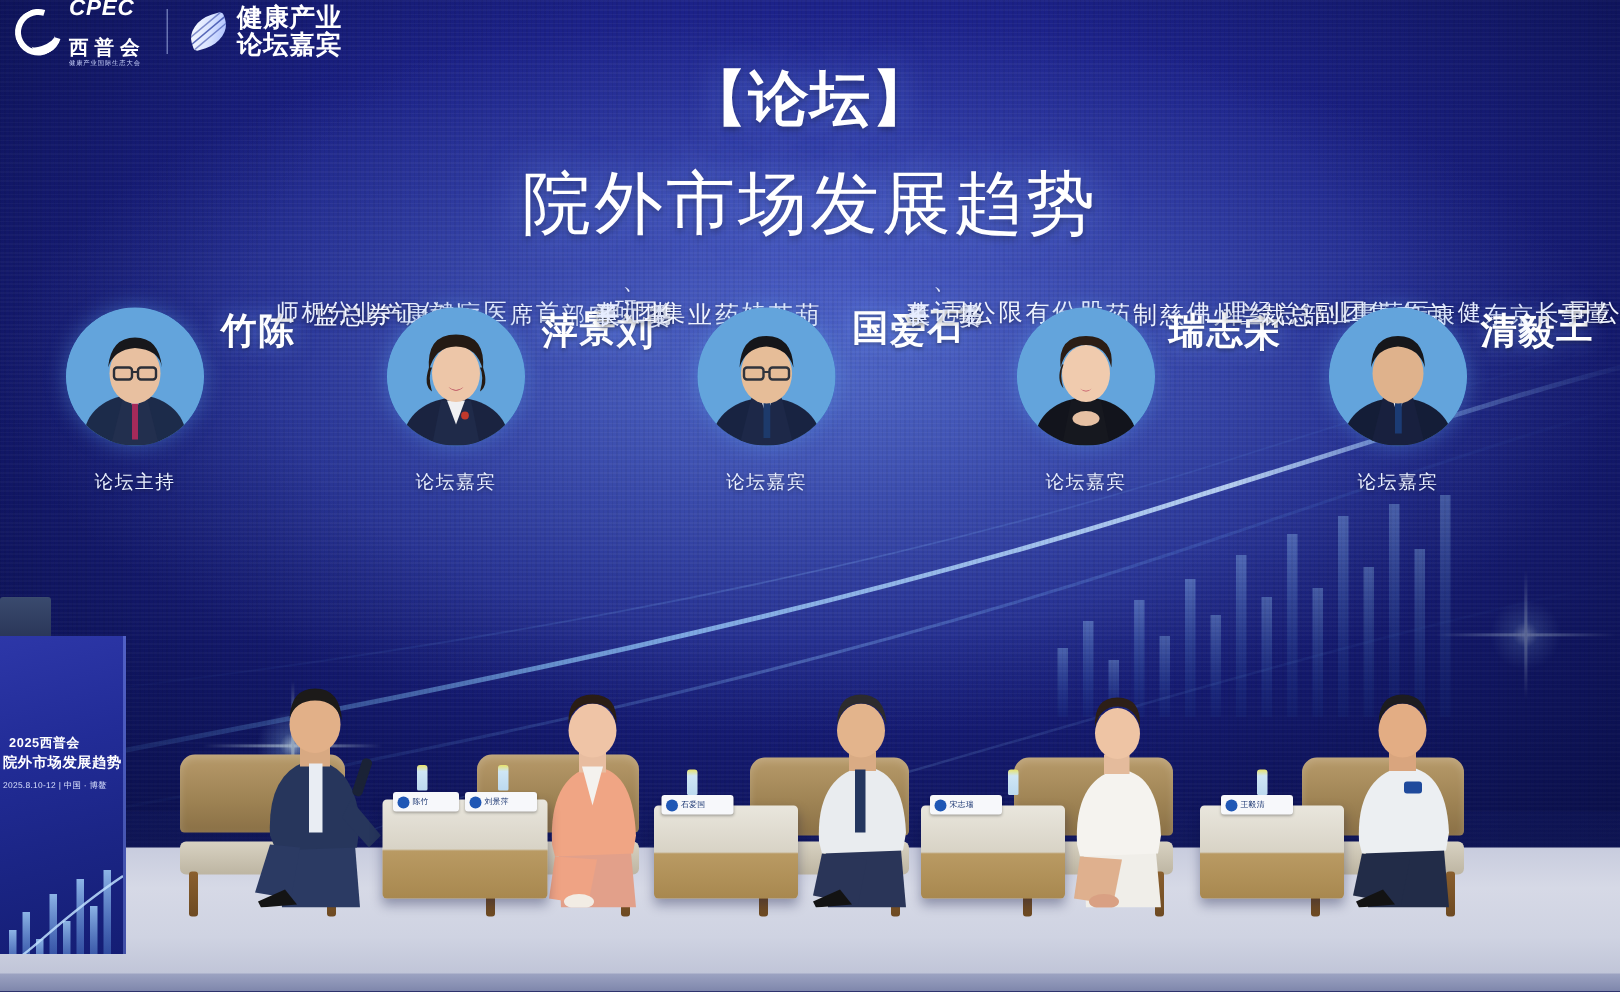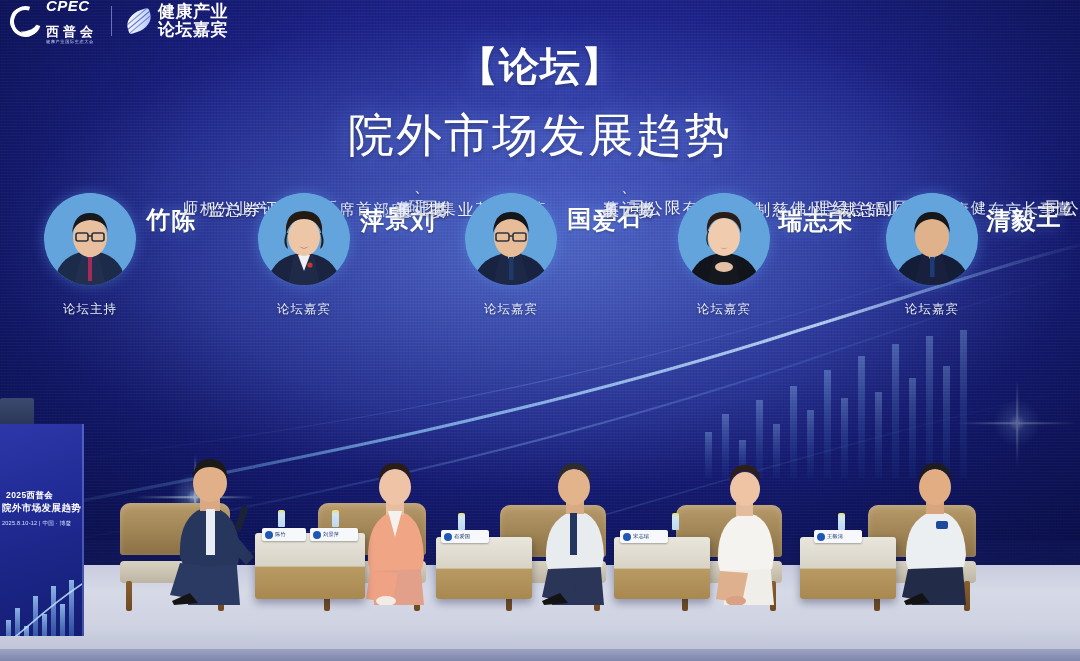--- a/index.html
+++ b/index.html
@@ -103,21 +103,21 @@
     letter-spacing: 2px; line-height: 1.15; margin-top: 20px;
     text-shadow: 0 0 26px rgba(130,170,255,.6), 0 2px 5px rgba(0,0,0,.35);
   }
 
   
   .panelists {
     position: absolute; left: 0; top: 186px; width: 1080px; height: 250px;
     z-index: 6;
   }
   .panelist { position: absolute; top: 0; }
-  .avatar-wrap { position: absolute; left: 0; top: 7px; }
+  .avatar-wrap { position: absolute; left: 0; top: 19px; }
   .avatar {
     width: 92px; height: 92px; border-radius: 50%;
     background: radial-gradient(circle at 40% 32%, #7fb6e8 0%, #4e93d4 55%, #3b7ec0 100%);
     overflow: hidden; position: relative;
     box-shadow: 0 0 14px rgba(90,150,230,.45);
   }
   .avatar svg { position: absolute; left: 0; top: 0; }
   .role-tag {
     position: absolute; left: 50%; transform: translateX(-50%);
     top: 108px; width: 100px; text-align: center;

